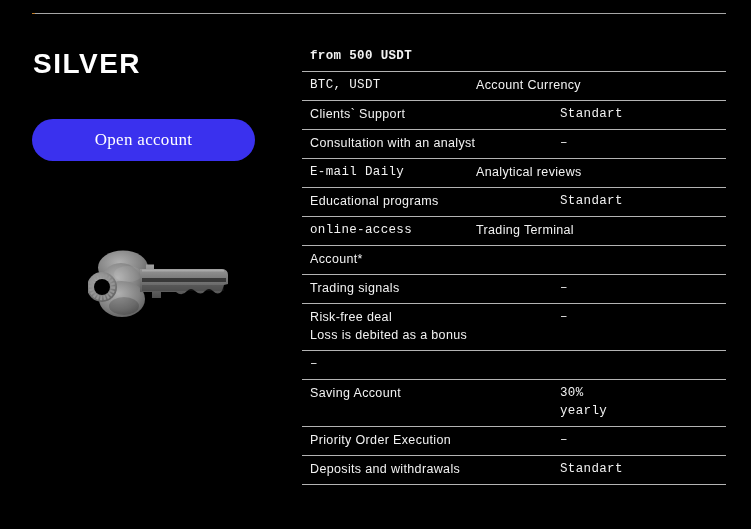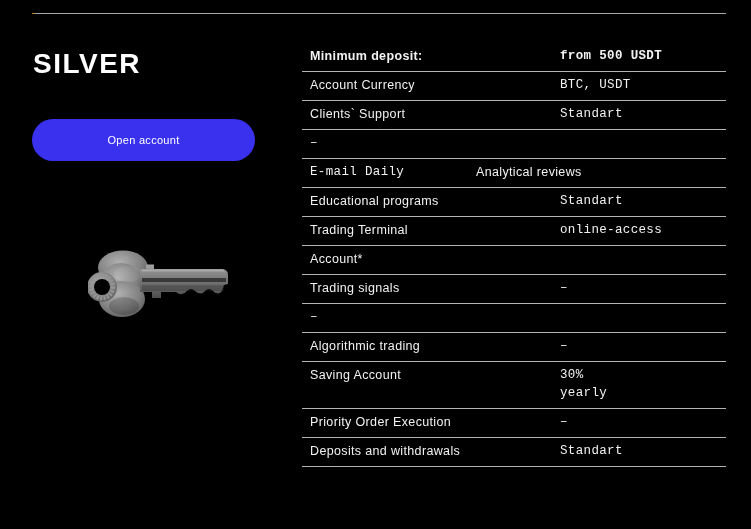--- a/index.html
+++ b/index.html
@@ -29,22 +29,22 @@
   .title {
     margin:33px 0 0 1px;
     font-size:28px; font-weight:600; letter-spacing:1.5px;
     line-height:34px; color:#ffffff;
   }
   .cta {
     display:block; margin-top:38px;
     width:223px; height:42px;
     border:none; border-radius:21px;
     background: var(--button, #3a31ee);
-    color:#ffffff; font-size:11px; letter-spacing:.3px;
-    font-family:Liberation Sans, sans-serif; cursor:pointer;
+    color:#ffffff; font-size:17px; letter-spacing:.3px;
+    font-family:Liberation Serif, serif; cursor:pointer;
   }
   .key-wrap { margin:89px 0 0 56px; width:150px; height:80px; }
 
   
   .right-col { flex:1 1 auto; margin-top:29px; }
   .row {
     display:flex; align-items:flex-start;
     padding:4px 0 6px 8px;
     border-bottom:1px solid var(--divider, #b3b3b3);
     font-size:12.5px; letter-spacing:.35px; line-height:18px;
@@ -103,58 +103,59 @@
           <rect x="54" y="28" width="84" height="4" fill="#323232" opacity="0.9"></rect>
           <rect x="54" y="19.5" width="82" height="2" fill="#c0c0c0" opacity="0.5"></rect>
           <rect x="54" y="35" width="82" height="6" fill="#2c2c2c" opacity="0.3"></rect>
         </svg>
       </div>
     </div>
 
     <div class="right-col">
 
       <div class="row bold">
-        <div class="cell label">Minimum deposit:</div>
         <div class="cell value">from 500 USDT</div>
       </div>
       <div class="row">
+        <div class="cell value">BTC, USDT</div>
         <div class="cell label">Account Currency</div>
-        <div class="cell value">BTC, USDT</div>
       </div>
       <div class="row">
         <div class="cell label">Clients` Support</div>
         <div class="cell value">Standart</div>
       </div>
       <div class="row">
+        <div class="cell label">Consultation with an analyst</div>
         <div class="cell value">–</div>
       </div>
       <div class="row">
         <div class="cell value">E-mail Daily</div>
         <div class="cell label">Analytical reviews</div>
       </div>
       <div class="row">
         <div class="cell label">Educational programs</div>
         <div class="cell value">Standart</div>
       </div>
       <div class="row">
+        <div class="cell value">online-access</div>
         <div class="cell label">Trading Terminal</div>
-        <div class="cell value">online-access</div>
       </div>
       <div class="row">
         <div class="cell label">Account*</div>
       </div>
       <div class="row">
         <div class="cell label">Trading signals</div>
         <div class="cell value">–</div>
       </div>
       <div class="row">
+        <div class="cell label">Risk-free deal
+Loss is debited as a bonus</div>
         <div class="cell value">–</div>
       </div>
       <div class="row">
-        <div class="cell label">Algorithmic trading</div>
         <div class="cell value">–</div>
       </div>
       <div class="row">
         <div class="cell label">Saving Account</div>
         <div class="cell value">30%
 yearly</div>
       </div>
       <div class="row">
         <div class="cell label">Priority Order Execution</div>
         <div class="cell value">–</div>

